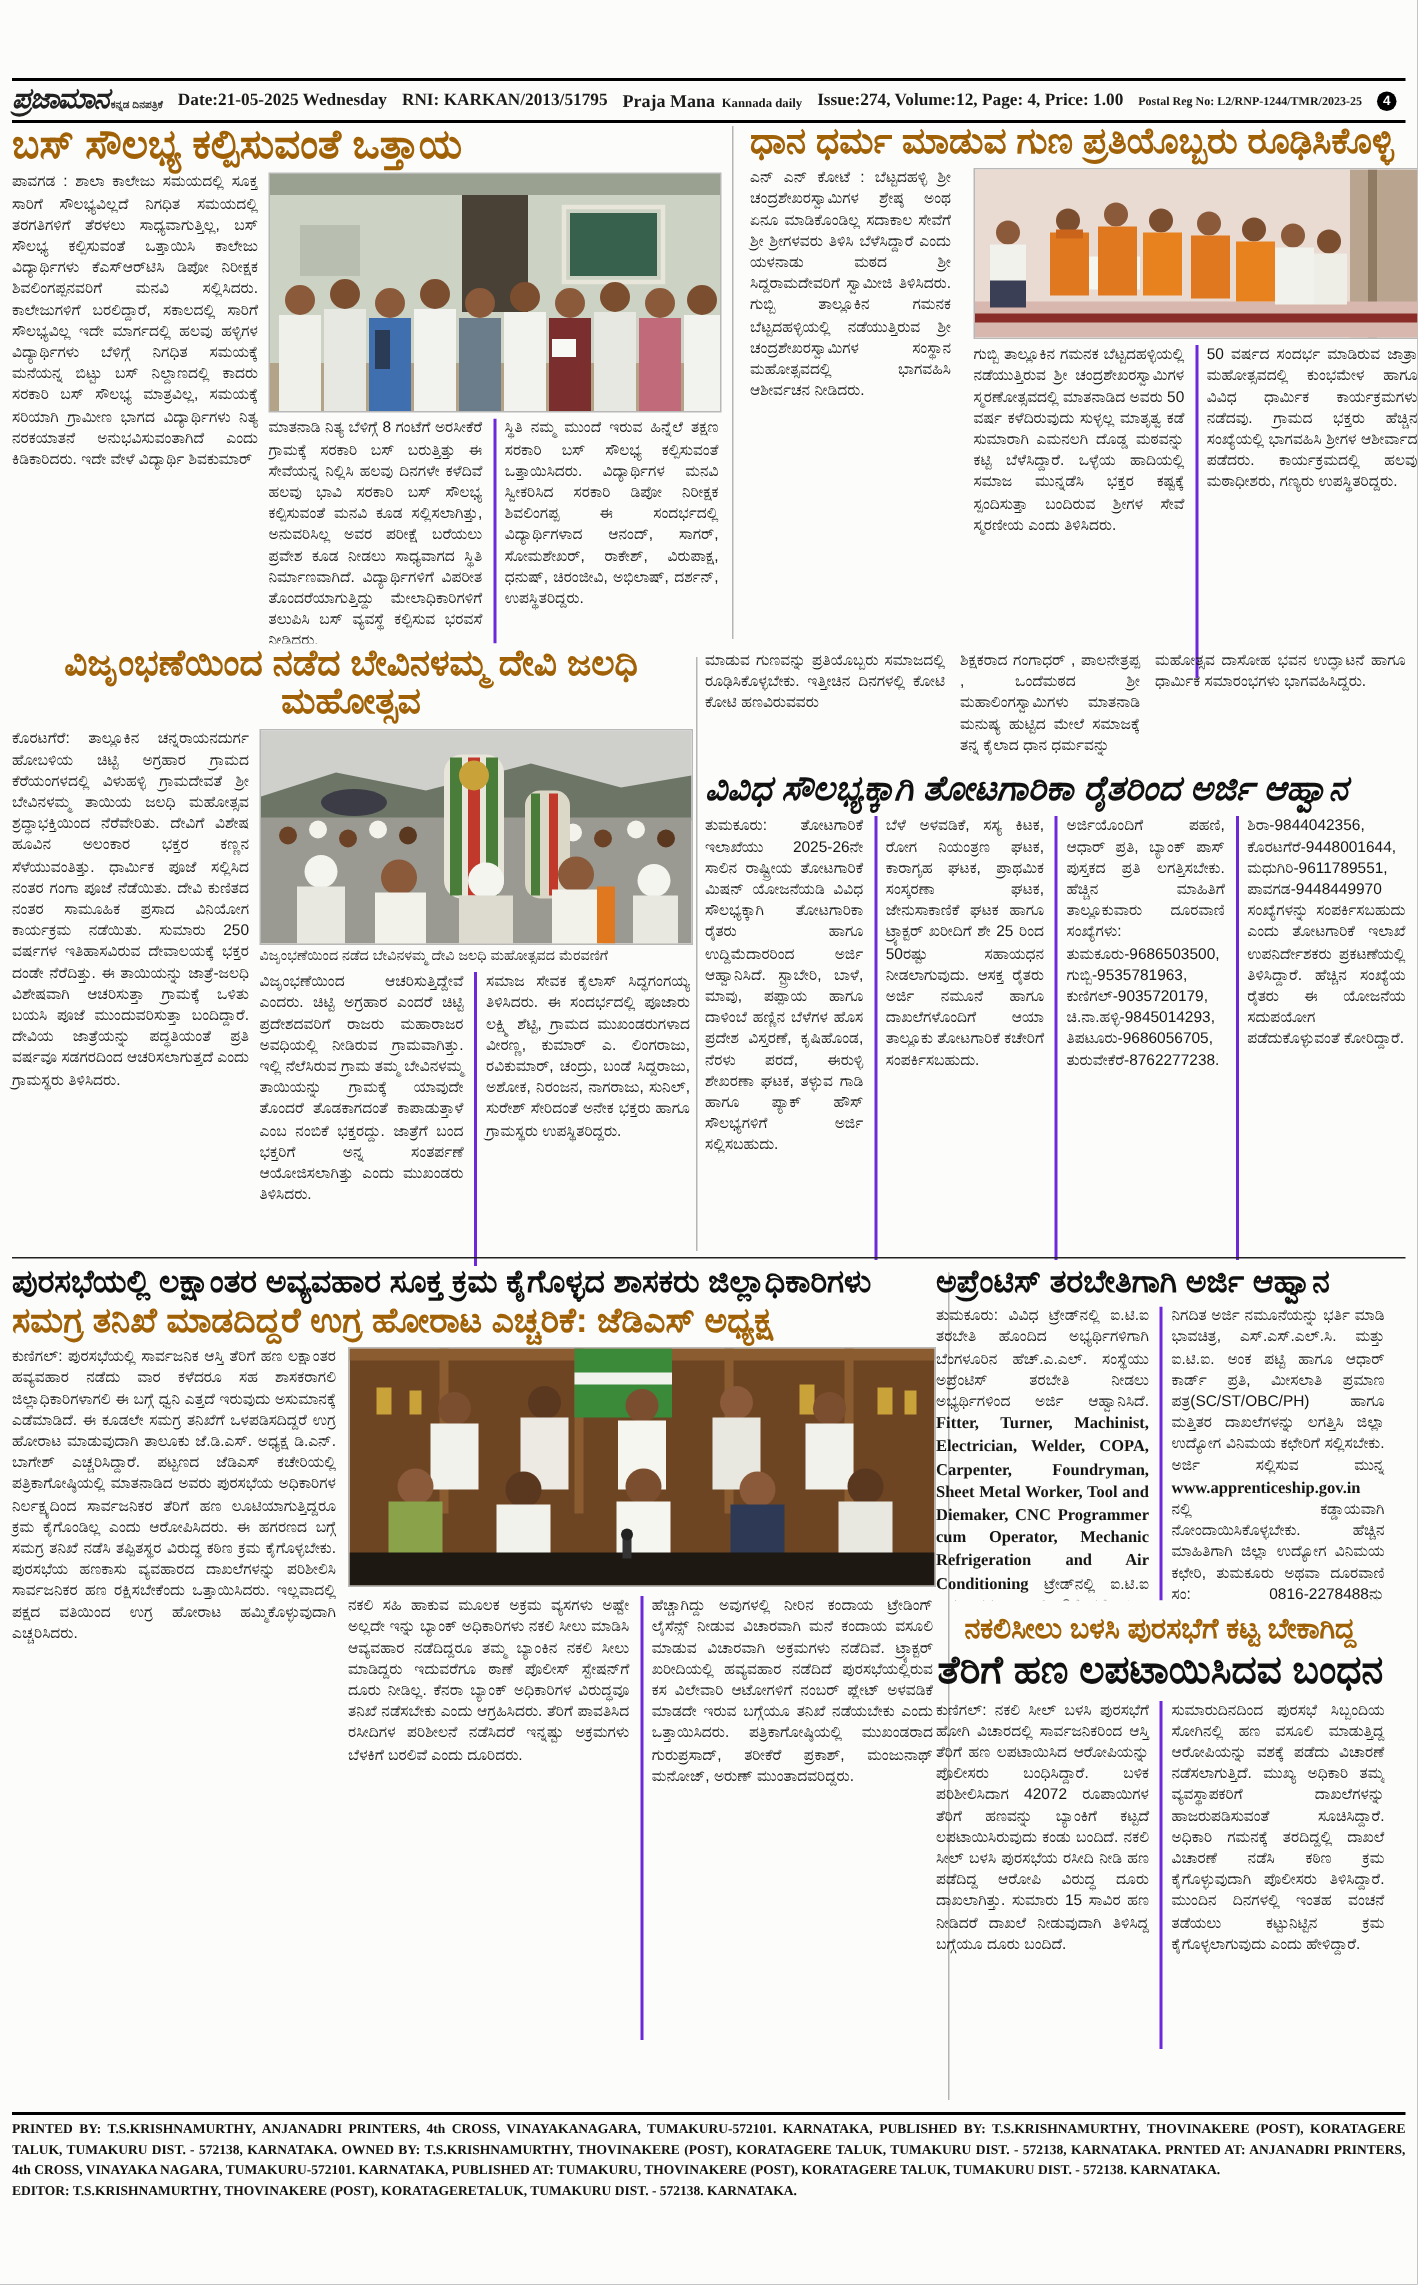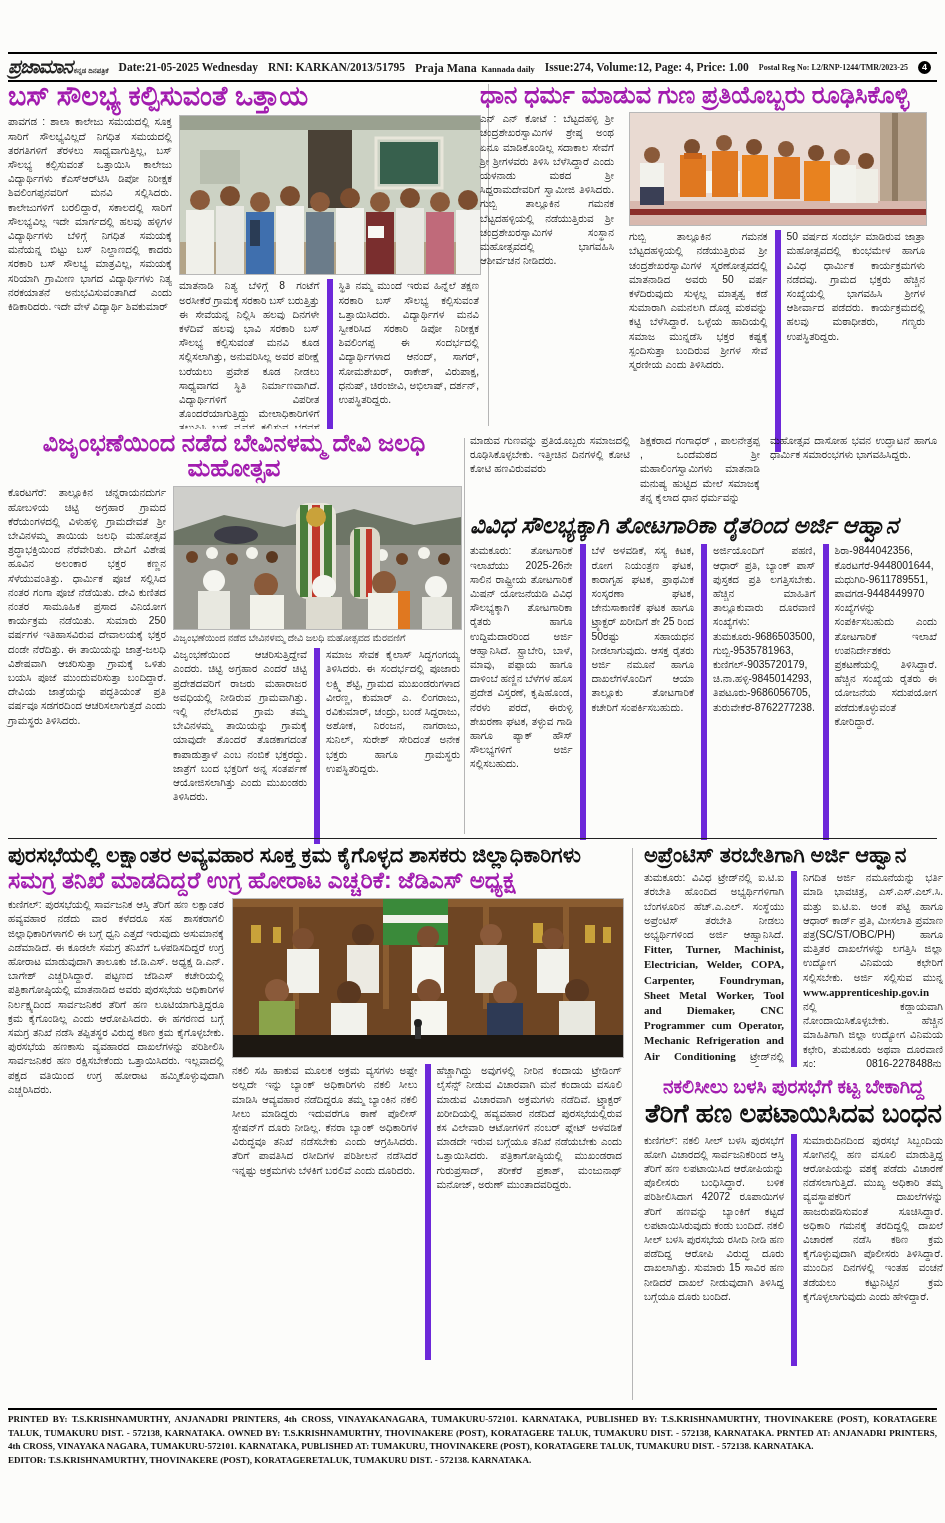--- a/index.html
+++ b/index.html
@@ -11,27 +11,27 @@
         display:flex;align-items:center;gap:10px;white-space:nowrap;}
   .mast .logo{font-weight:bold;font-size:19px;font-style:italic;color:#222;letter-spacing:-1px;}
   .mast .logo-sub{font-size:7px;font-weight:bold;color:#333;margin-left:2px;}
   .mast .b{font-family:"Liberation Serif",serif;font-weight:bold;font-size:11.5px;}
   .mast .ename{font-family:"Liberation Serif",serif;font-size:12px;font-weight:bold;}
   .mast .esub{font-family:"Liberation Serif",serif;font-size:8.5px;font-weight:bold;}
   .mast .postal{font-family:"Liberation Serif",serif;font-size:8px;font-weight:bold;}
   .badge{width:13px;height:13px;border-radius:50%;background:#000;color:#fff;
          font-size:9px;font-weight:bold;display:flex;align-items:center;justify-content:center;}
   
-  .hl-red{color:#a21caf;font-weight:bold;line-height:1.05;}
+  .hl-red{color:#a16207;font-weight:bold;line-height:1.05;}
   .hl-black{color:#111;font-weight:bold;line-height:1.1;}
   
   .col{font-size:10.3px;line-height:1.38;text-align:justify;color:#161616;}
   .cols{display:flex;gap:7px;}
   .cols .col{flex:1;}
-  .cols .col + .col{border-left:6px solid #6d28d9;padding-left:6px;}
+  .cols .col + .col{border-left:2px solid #6d28d9;padding-left:6px;}
   .caption{font-size:9.5px;font-weight:normal;line-height:1.25;margin-top:2px;}
   .photo{display:block;border:1px solid #b8b8b8;}
   .vline{position:absolute;width:1px;background:#b5b5b5;}
   .hline{position:absolute;left:8px;right:8px;height:0;border-top:1.5px solid #222;}
   .engbold{font-weight:bold;font-family:"Liberation Serif",serif;font-size:11px;}
   
   .footer{position:absolute;left:8px;right:8px;top:1408px;border-top:2px solid #000;padding-top:3px;
           font-family:"Liberation Serif",serif;font-weight:bold;font-size:9px;line-height:1.5;color:#111;}
   section{position:absolute;}
 </style>
@@ -96,21 +96,21 @@
         <div class="cols" style="margin-top:4px;height:150px;overflow:hidden;">
           <div class="col">ಮಾತನಾಡಿ ನಿತ್ಯ ಬೆಳಿಗ್ಗೆ 8 ಗಂಟೆಗೆ ಅರಸೀಕೆರೆ ಗ್ರಾಮಕ್ಕೆ ಸರಕಾರಿ ಬಸ್ ಬರುತ್ತಿತ್ತು ಈ ಸೇವೆಯನ್ನ ನಿಲ್ಲಿಸಿ ಹಲವು ದಿನಗಳೇ ಕಳೆದಿವೆ ಹಲವು ಭಾವಿ ಸರಕಾರಿ ಬಸ್ ಸೌಲಭ್ಯ ಕಲ್ಪಿಸುವಂತೆ ಮನವಿ ಕೂಡ ಸಲ್ಲಿಸಲಾಗಿತ್ತು, ಅನುವರಿಸಿಲ್ಲ ಅವರ ಪರೀಕ್ಷೆ ಬರೆಯಲು ಪ್ರವೇಶ ಕೂಡ ನೀಡಲು ಸಾಧ್ಯವಾಗದ ಸ್ಥಿತಿ ನಿರ್ಮಾಣವಾಗಿದೆ. ವಿದ್ಯಾರ್ಥಿಗಳಿಗೆ ವಿಪರೀತ ತೊಂದರೆಯಾಗುತ್ತಿದ್ದು ಮೇಲಾಧಿಕಾರಿಗಳಿಗೆ ತಲುಪಿಸಿ ಬಸ್ ವ್ಯವಸ್ಥೆ ಕಲ್ಪಿಸುವ ಭರವಸೆ ನೀಡಿದರು.</div>
           <div class="col">ಸ್ಥಿತಿ ನಮ್ಮ ಮುಂದೆ ಇರುವ ಹಿನ್ನೆಲೆ ತಕ್ಷಣ ಸರಕಾರಿ ಬಸ್ ಸೌಲಭ್ಯ ಕಲ್ಪಿಸುವಂತೆ ಒತ್ತಾಯಿಸಿದರು. ವಿದ್ಯಾರ್ಥಿಗಳ ಮನವಿ ಸ್ವೀಕರಿಸಿದ ಸರಕಾರಿ ಡಿಪೋ ನಿರೀಕ್ಷಕ ಶಿವಲಿಂಗಪ್ಪ ಈ ಸಂದರ್ಭದಲ್ಲಿ ವಿದ್ಯಾರ್ಥಿಗಳಾದ ಆನಂದ್, ಸಾಗರ್, ಸೋಮಶೇಖರ್, ರಾಕೇಶ್, ವಿರುಪಾಕ್ಷ, ಧನುಷ್, ಚಿರಂಜೀವಿ, ಅಭಿಲಾಷ್, ದರ್ಶನ್, ಉಪಸ್ಥಿತರಿದ್ದರು.</div>
         </div>
       </div>
     </div>
   </section>
 
   <div class="vline" style="left:488px;top:84px;height:342px;"></div>
 
-  <section style="left:480px;top:82px;width:443px;">
+  <section style="left:500px;top:82px;width:443px;">
     <div class="hl-red" style="font-size:24px;">ಧಾನ ಧರ್ಮ ಮಾಡುವ ಗುಣ ಪ್ರತಿಯೊಬ್ಬರು ರೂಢಿಸಿಕೊಳ್ಳಿ</div>
     <div style="display:flex;gap:15px;margin-top:5px;">
       <div class="col" style="width:134px;flex:none;">ಎನ್ ಎನ್ ಕೋಟೆ : ಬೆಟ್ಟದಹಳ್ಳಿ ಶ್ರೀ ಚಂದ್ರಶೇಖರಸ್ವಾಮಿಗಳ ಶ್ರೇಷ್ಠ ಅಂಥ ಏನೂ ಮಾಡಿಕೊಂಡಿಲ್ಲ ಸದಾಕಾಲ ಸೇವೆಗೆ ಶ್ರೀ ಶ್ರೀಗಳವರು ತಿಳಿಸಿ ಬೆಳೆಸಿದ್ದಾರೆ ಎಂದು ಯಳನಾಡು ಮಠದ ಶ್ರೀ ಸಿದ್ದರಾಮದೇವರಿಗೆ ಸ್ವಾಮೀಜಿ ತಿಳಿಸಿದರು. ಗುಬ್ಬಿ ತಾಲ್ಲೂಕಿನ ಗಮನಕ ಬೆಟ್ಟದಹಳ್ಳಿಯಲ್ಲಿ ನಡೆಯುತ್ತಿರುವ ಶ್ರೀ ಚಂದ್ರಶೇಖರಸ್ವಾಮಿಗಳ ಸಂಸ್ಥಾನ ಮಹೋತ್ಸವದಲ್ಲಿ ಭಾಗವಹಿಸಿ ಆಶೀರ್ವಚನ ನೀಡಿದರು.</div>
       <div style="width:296px;flex:none;">
         <svg class="photo" width="296" height="112" viewBox="0 0 296 112" xmlns="http://www.w3.org/2000/svg">
           <rect width="296" height="112" fill="#e9dad2"></rect>
           <rect x="250" y="0" width="46" height="112" fill="#b9a58f"></rect>
           <rect x="262" y="0" width="6" height="112" fill="#8f7b63"></rect>
           <rect x="0" y="88" width="296" height="24" fill="#d8b8ae"></rect>
           <rect x="0" y="96" width="296" height="6" fill="#8a2c28"></rect>
@@ -272,21 +272,21 @@
         <div class="cols" style="margin-top:6px;height:296px;overflow:hidden;">
           <div class="col">ನಕಲಿ ಸಹಿ ಹಾಕುವ ಮೂಲಕ ಅಕ್ರಮ ವ್ಯಸಗಳು ಅಷ್ಟೇ ಅಲ್ಲದೇ ಇನ್ನು ಬ್ಯಾಂಕ್ ಅಧಿಕಾರಿಗಳು ನಕಲಿ ಸೀಲು ಮಾಡಿಸಿ ಆವ್ಯವಹಾರ ನಡೆದಿದ್ದರೂ ತಮ್ಮ ಬ್ಯಾಂಕಿನ ನಕಲಿ ಸೀಲು ಮಾಡಿದ್ದರು ಇದುವರೆಗೂ ಠಾಣೆ ಪೊಲೀಸ್ ಸ್ಟೇಷನ್‌ಗೆ ದೂರು ನೀಡಿಲ್ಲ. ಕೆನರಾ ಬ್ಯಾಂಕ್ ಅಧಿಕಾರಿಗಳ ವಿರುದ್ಧವೂ ತನಿಖೆ ನಡೆಸಬೇಕು ಎಂದು ಆಗ್ರಹಿಸಿದರು. ತೆರಿಗೆ ಪಾವತಿಸಿದ ರಸೀದಿಗಳ ಪರಿಶೀಲನೆ ನಡೆಸಿದರೆ ಇನ್ನಷ್ಟು ಅಕ್ರಮಗಳು ಬೆಳಕಿಗೆ ಬರಲಿವೆ ಎಂದು ದೂರಿದರು.</div>
           <div class="col">ಹೆಚ್ಚಾಗಿದ್ದು ಅವುಗಳಲ್ಲಿ ನೀರಿನ ಕಂದಾಯ ಟ್ರೇಡಿಂಗ್ ಲೈಸೆನ್ಸ್ ನೀಡುವ ವಿಚಾರವಾಗಿ ಮನೆ ಕಂದಾಯ ವಸೂಲಿ ಮಾಡುವ ವಿಚಾರವಾಗಿ ಅಕ್ರಮಗಳು ನಡೆದಿವೆ. ಟ್ರ್ಯಾಕ್ಟರ್ ಖರೀದಿಯಲ್ಲಿ ಹವ್ಯವಹಾರ ನಡೆದಿದೆ ಪುರಸಭೆಯಲ್ಲಿರುವ ಕಸ ವಿಲೇವಾರಿ ಆಟೋಗಳಿಗೆ ನಂಬರ್ ಪ್ಲೇಟ್ ಅಳವಡಿಕೆ ಮಾಡದೇ ಇರುವ ಬಗ್ಗೆಯೂ ತನಿಖೆ ನಡೆಯಬೇಕು ಎಂದು ಒತ್ತಾಯಿಸಿದರು. ಪತ್ರಿಕಾಗೋಷ್ಠಿಯಲ್ಲಿ ಮುಖಂಡರಾದ ಗುರುಪ್ರಸಾದ್, ತರೀಕೆರೆ ಪ್ರಕಾಶ್, ಮಂಜುನಾಥ್ ಮನೋಜ್, ಅರುಣ್ ಮುಂತಾದವರಿದ್ದರು.</div>
         </div>
       </div>
     </div>
   </section>
 
   <div class="vline" style="left:632px;top:848px;height:552px;"></div>
 
-  <section style="left:644px;top:843px;width:299px;">
+  <section style="left:624px;top:843px;width:299px;">
     <div class="hl-black" style="font-size:21px;">ಅಪ್ರೆಂಟಿಸ್ ತರಬೇತಿಗಾಗಿ ಅರ್ಜಿ ಆಹ್ವಾನ</div>
     <div class="cols" style="margin-top:5px;height:196px;overflow:hidden;">
       <div class="col">
         <span>ತುಮಕೂರು: ವಿವಿಧ ಟ್ರೇಡ್‌ನಲ್ಲಿ ಐ.ಟಿ.ಐ ತರಬೇತಿ ಹೊಂದಿದ ಅಭ್ಯರ್ಥಿಗಳಿಗಾಗಿ ಬೆಂಗಳೂರಿನ ಹೆಚ್.ಎ.ಎಲ್. ಸಂಸ್ಥೆಯು ಅಪ್ರೆಂಟಿಸ್ ತರಬೇತಿ ನೀಡಲು ಅಭ್ಯರ್ಥಿಗಳಿಂದ ಅರ್ಜಿ ಆಹ್ವಾನಿಸಿದೆ.</span>
          <span class="engbold">Fitter, Turner, Machinist, Electrician, Welder, COPA, Carpenter, Foundryman, Sheet Metal Worker, Tool and Diemaker, CNC Programmer cum Operator, Mechanic Refrigeration and Air Conditioning</span> 
         <span>ಟ್ರೇಡ್‌ನಲ್ಲಿ ಐ.ಟಿ.ಐ ಅಭ್ಯರ್ಥಿಗಳು ಜೂನ್ 3ರೊಳಗೆ ಜಿಲ್ಲಾ ಉದ್ಯೋಗ ವಿನಿಮಯ ಕಚೇರಿಯಲ್ಲಿ ಹೆಸರನ್ನು ನೋಂದಾಯಿಸಿಕೊಳ್ಳಬಹುದಾಗಿದೆ.</span>
       </div>
       <div class="col">
         <span>ನಿಗದಿತ ಅರ್ಜಿ ನಮೂನೆಯನ್ನು ಭರ್ತಿ ಮಾಡಿ ಭಾವಚಿತ್ರ, ಎಸ್.ಎಸ್.ಎಲ್.ಸಿ. ಮತ್ತು ಐ.ಟಿ.ಐ. ಅಂಕ ಪಟ್ಟಿ ಹಾಗೂ ಆಧಾರ್ ಕಾರ್ಡ್ ಪ್ರತಿ, ಮೀಸಲಾತಿ ಪ್ರಮಾಣ ಪತ್ರ(SC/ST/OBC/PH) ಹಾಗೂ ಮತ್ತಿತರ ದಾಖಲೆಗಳನ್ನು ಲಗತ್ತಿಸಿ ಜಿಲ್ಲಾ ಉದ್ಯೋಗ ವಿನಿಮಯ ಕಛೇರಿಗೆ ಸಲ್ಲಿಸಬೇಕು. ಅರ್ಜಿ ಸಲ್ಲಿಸುವ ಮುನ್ನ</span>
          <span class="engbold">www.apprenticeship.gov.in</span> 

